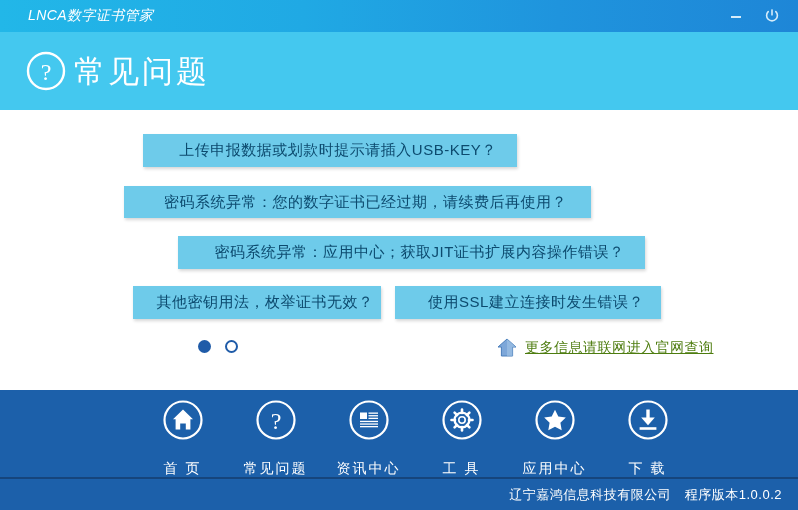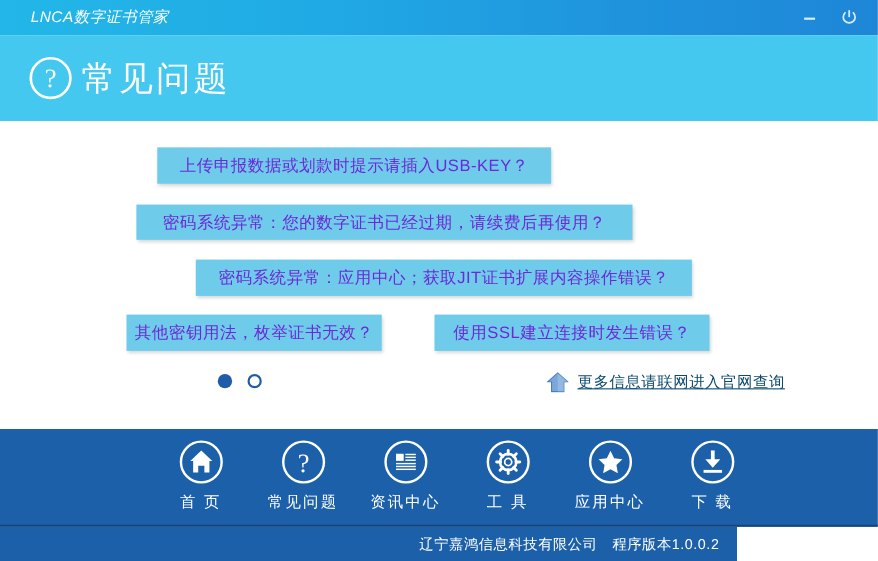--- a/index.html
+++ b/index.html
@@ -74,34 +74,35 @@
   .content {
     position: absolute;
     left: 0; top: 110px;
     width: 798px; height: 280px;
     background: #ffffff;
   }
 
   .faq-pill {
     position: absolute;
     background: #6ecbea;
-    color: #6d28d9;
+    color: #0c4a6e;
     font-size: 15px;
     display: flex;
     align-items: center;
     justify-content: center;
     cursor: pointer;
     box-shadow: 1px 2px 3px rgba(0,0,0,0.16);
     letter-spacing: 0.5px;
     white-space: nowrap;
+    padding-left: 16px;
   }
   .faq-pill.p1 { left: 143px; top: 24px;  width: 358px; height: 33px; }
   .faq-pill.p2 { left: 124px; top: 76px;  width: 451px; height: 32px; }
   .faq-pill.p3 { left: 178px; top: 126px; width: 451px; height: 33px; }
-  .faq-pill.p4 { left: 115px; top: 176px; width: 232px; height: 33px; }
+  .faq-pill.p4 { left: 133px; top: 176px; width: 232px; height: 33px; }
   .faq-pill.p5 { left: 395px; top: 176px; width: 250px; height: 33px; }
 
   
   .pager {
     position: absolute;
     left: 198px; top: 230px;
     display: flex;
     align-items: center;
     gap: 14px;
   }
@@ -118,21 +119,21 @@
   .site-link {
     position: absolute;
     left: 497px; top: 338px;
     display: flex;
     align-items: center;
     gap: 8px;
     cursor: pointer;
   }
   .house-icon { width: 20px; height: 19px; display: block; }
   .site-link-text {
-    color: #0c4a6e;
+    color: #4d7c0f;
     font-size: 14px;
     text-decoration: underline;
     letter-spacing: 0.5px;
     white-space: nowrap;
   }
 
   
   .navbar {
     position: absolute;
     left: 0; top: 390px;
@@ -146,38 +147,38 @@
     display: flex;
     flex-direction: column;
     align-items: center;
     cursor: pointer;
     padding-top: 8px;
     color: #ffffff;
   }
   .nav-item:first-child { margin-left: 136px; }
   .nav-icon { width: 44px; height: 44px; display: block; }
   .nav-label {
-    margin-top: 6px;
+    margin-top: 18px;
     font-size: 14px;
     letter-spacing: 2px;
     white-space: nowrap;
   }
 
   .nav-divider {
     position: absolute;
     left: 0; top: 477px;
     width: 798px; height: 2px;
     background: #16457c;
   }
 
   
   .footer {
     position: absolute;
     left: 0; top: 479px;
-    width: 670px; height: 31px;
+    width: 798px; height: 31px;
     background: #1c60aa;
     display: flex;
     align-items: center;
     justify-content: flex-end;
   }
   .footer-text {
     color: #ffffff;
     font-size: 13px;
     margin-right: 16px;
     letter-spacing: 0.5px;

